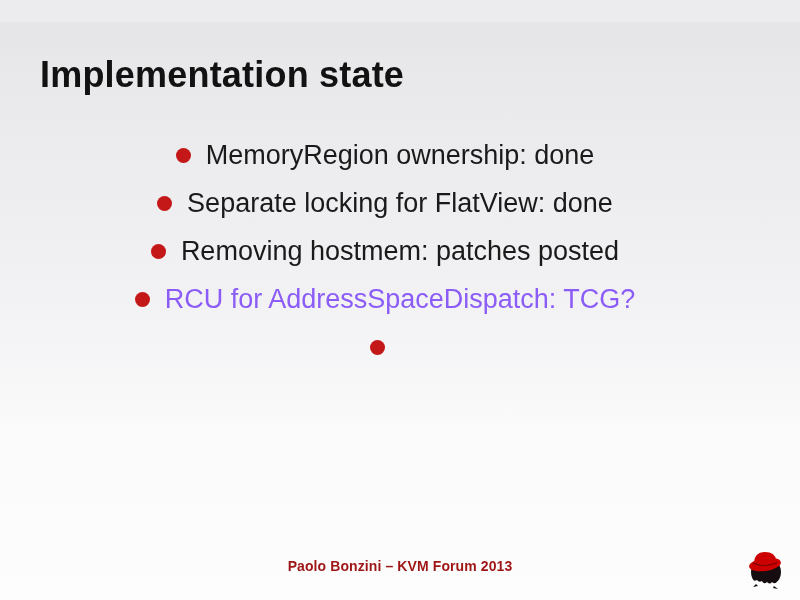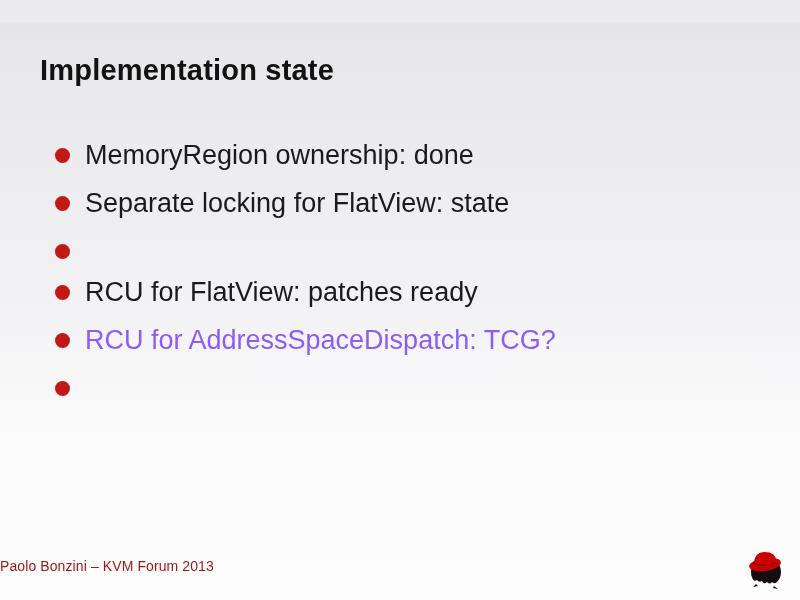--- a/index.html
+++ b/index.html
@@ -20,32 +20,33 @@
       #fdfdfd 600px);
   }
   .slide {
     position: absolute;
     inset: 0;
   }
   .title {
     position: absolute;
     left: 40px;
     top: 54px;
-    font-size: 29px;
+    font-size: 36px;
     font-weight: bold;
     letter-spacing: 0.2px;
     color: #121212;
   }
   .bullet-list {
     position: absolute;
     left: 55px;
     top: 140px;
     width: 660px;
     display: flex;
     flex-direction: column;
+    align-items: center;
   }
   .bullet-item {
     display: flex;
     align-items: flex-start;
     margin-bottom: 18px;
   }
   .bullet-dot {
     flex: 0 0 auto;
     width: 15px;
     height: 15px;
@@ -57,23 +58,23 @@
     font-size: 27px;
     line-height: 30px;
     color: #1a1a1a;
     white-space: pre-line;
   }
   .footer-text {
     position: absolute;
     left: 0;
     right: 0;
     top: 558px;
-    text-align: left;
+    text-align: center;
     font-size: 14px;
-    font-weight: normal;
+    font-weight: bold;
     letter-spacing: 0.1px;
   }
   .logo {
     position: absolute;
     right: 12px;
     bottom: 6px;
     width: 44px;
     height: 48px;
   }
 </style>
@@ -86,31 +87,28 @@
 
   <div class="bullet-list">
 
     <div class="bullet-item">
       <span class="bullet-dot" style="background: rgb(196, 23, 23);"></span>
       <span class="bullet-text" style="color: rgb(26, 26, 26);">MemoryRegion ownership: done</span>
     </div>
 
     <div class="bullet-item">
       <span class="bullet-dot" style="background: rgb(196, 23, 23);"></span>
-      <span class="bullet-text" style="color: rgb(26, 26, 26);">Separate locking for FlatView: state</span>
+      <span class="bullet-text" style="color: rgb(26, 26, 26);">Separate locking for FlatView: done</span>
     </div>
 
     <div class="bullet-item">
       <span class="bullet-dot" style="background: rgb(196, 23, 23);"></span>
+      <span class="bullet-text" style="color: rgb(26, 26, 26);">Removing hostmem: patches posted</span>
     </div>
 
-    <div class="bullet-item">
-      <span class="bullet-dot" style="background: rgb(196, 23, 23);"></span>
-      <span class="bullet-text" style="color: rgb(26, 26, 26);">RCU for FlatView: patches ready</span>
-    </div>
 
     <div class="bullet-item">
       <span class="bullet-dot" style="background: rgb(196, 23, 23);"></span>
       <span class="bullet-text" style="color: #8b5cf6;">RCU for AddressSpaceDispatch: TCG?</span>
     </div>
 
     <div class="bullet-item">
       <span class="bullet-dot" style="background: rgb(196, 23, 23);"></span>
     </div>
 

